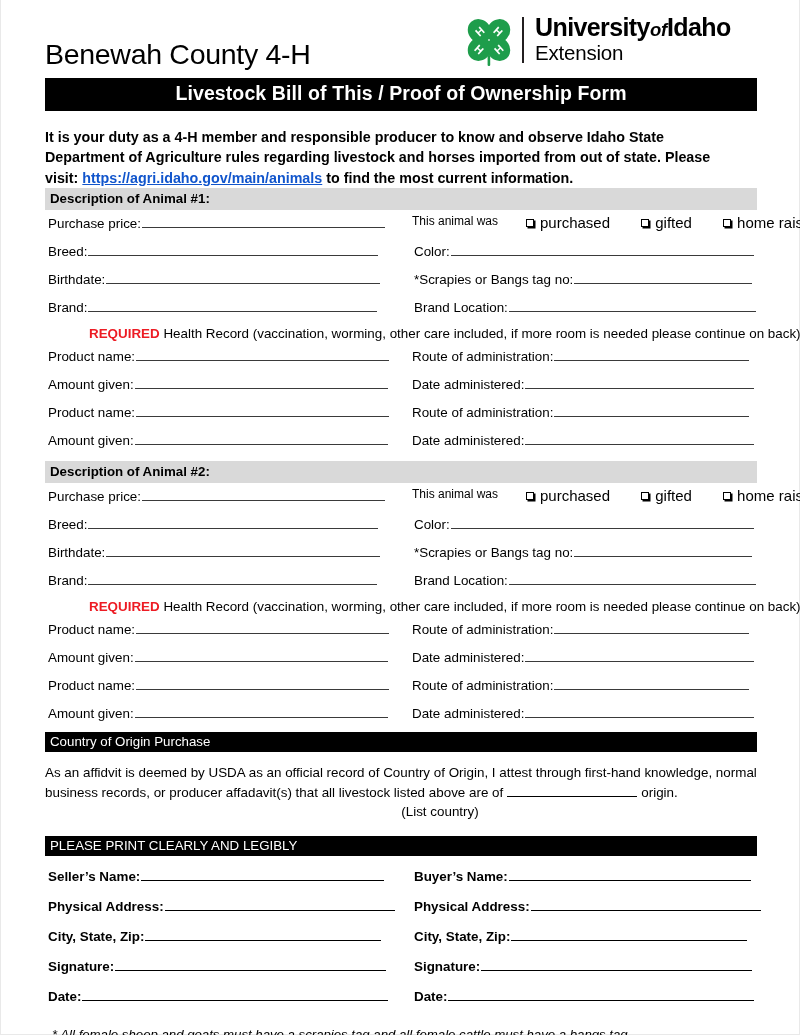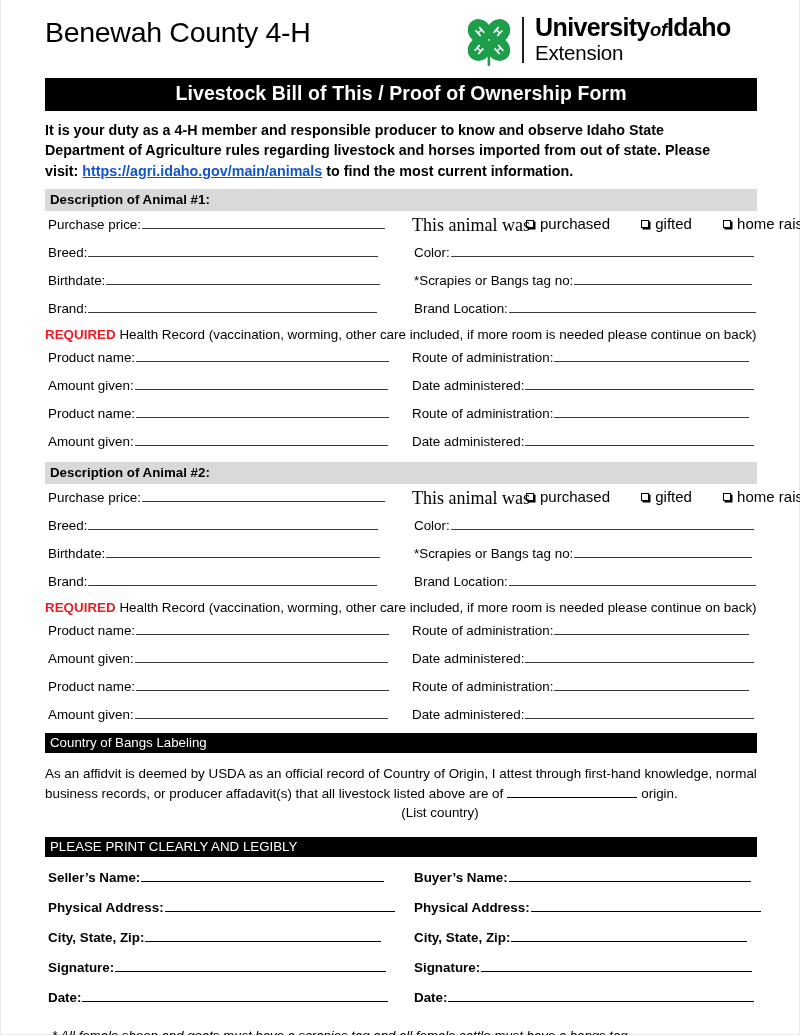--- a/index.html
+++ b/index.html
@@ -29,21 +29,21 @@
     width: 712px;
   }
 
   
   .header {
     position: relative;
     height: 78px;
   }
   .org-title {
     position: absolute;
-    left: 0; top: 16px;
+    left: 0; top: 38px;
     font-size: 28.5px;
     font-weight: 400;
     letter-spacing: -0.3px;
     white-space: nowrap;
   }
   .logo-block {
     position: absolute;
     left: 420px; top: 14px;
     display: flex;
     align-items: flex-start;
@@ -89,38 +89,38 @@
     color: #ffffff;
     text-align: center;
     font-size: 19.5px;
     font-weight: 700;
     padding: 4px 0 6px 0;
     letter-spacing: 0.1px;
   }
 
   
   .intro {
-    margin-top: 9px;
+    margin-top: 16px;
     font-size: 14.3px;
     font-weight: 700;
     line-height: 1.42;
     width: 690px;
   }
   .intro a {
     color: #1155cc;
     text-decoration: underline;
   }
 
   
   .sect-grey {
     background: #d9d9d9;
     font-size: 13.3px;
     font-weight: 700;
     padding: 3px 5px 4px 5px;
-    margin-top: 8px;
+    margin-top: 0;
   }
   .sect-black {
     background: #000000;
     color: #ffffff;
     font-size: 13.3px;
     font-weight: 400;
     padding: 2px 5px 3px 5px;
   }
 
   
@@ -143,23 +143,22 @@
     height: 13px;
     margin-left: 1px;
   }
   .bold-sect .cell { font-weight: 700; }
   .bold-sect .rule { border-bottom: 1.6px solid #000; }
 
   
   .anim-was {
     position: absolute;
     left: 367px; top: 4px;
-    font-size: 18px;
+    font-size: 12px;
     white-space: nowrap;
-    font-family: Liberation Serif, serif;
   }
   .cb-group {
     position: absolute;
     left: 481px; top: 4px;
     font-size: 15px;
     white-space: nowrap;
   }
   .cb-item { display: inline-block; margin-right: 27px; }
   .cb-item:last-child { margin-right: 0; }
   .cbox {
@@ -171,20 +170,21 @@
     top: -1px;
     margin-right: 6px;
   }
 
   
   .required-line {
     font-size: 13.4px;
     margin-top: 4px;
     margin-bottom: 2px;
     white-space: nowrap;
+    margin-left: 44px;
   }
   .req-word {
     font-weight: 700;
     color: #ed1c24;
   }
 
   
   .coo-text {
     font-size: 13.4px;
     line-height: 1.5;
@@ -433,21 +433,21 @@
       <div class="cell" style="left:3px">
         <span class="lbl">Amount given:</span>
           <span class="rule" style="width:253px"></span>
       </div>
       <div class="cell" style="left:367px">
         <span class="lbl">Date administered:</span>
           <span class="rule" style="width:229px"></span>
       </div>
     </div>
 
-    <div class="sect-black" style="margin-top:4px">Country of Bangs Labeling</div>
+    <div class="sect-black" style="margin-top:4px">Country of Origin Purchase</div>
 
     <div class="coo-text"><span>As an affidvit is deemed by USDA as an official record of Country of Origin, I attest through first-hand knowledge, normal business records, or producer affadavit(s) that all livestock listed above are of</span><span class="coo-blank"></span><span>origin.</span></div>
     <div class="coo-sub">(List country)</div>
 
     <div class="sect-black" style="margin-top:17px">PLEASE PRINT CLEARLY AND LEGIBLY</div>
 
     <div class="bold-sect">
       <div class="row" style="height:30px;margin-top:7px">
         <div class="cell" style="left:369px">
           <span class="lbl">Buyer’s Name:</span>

